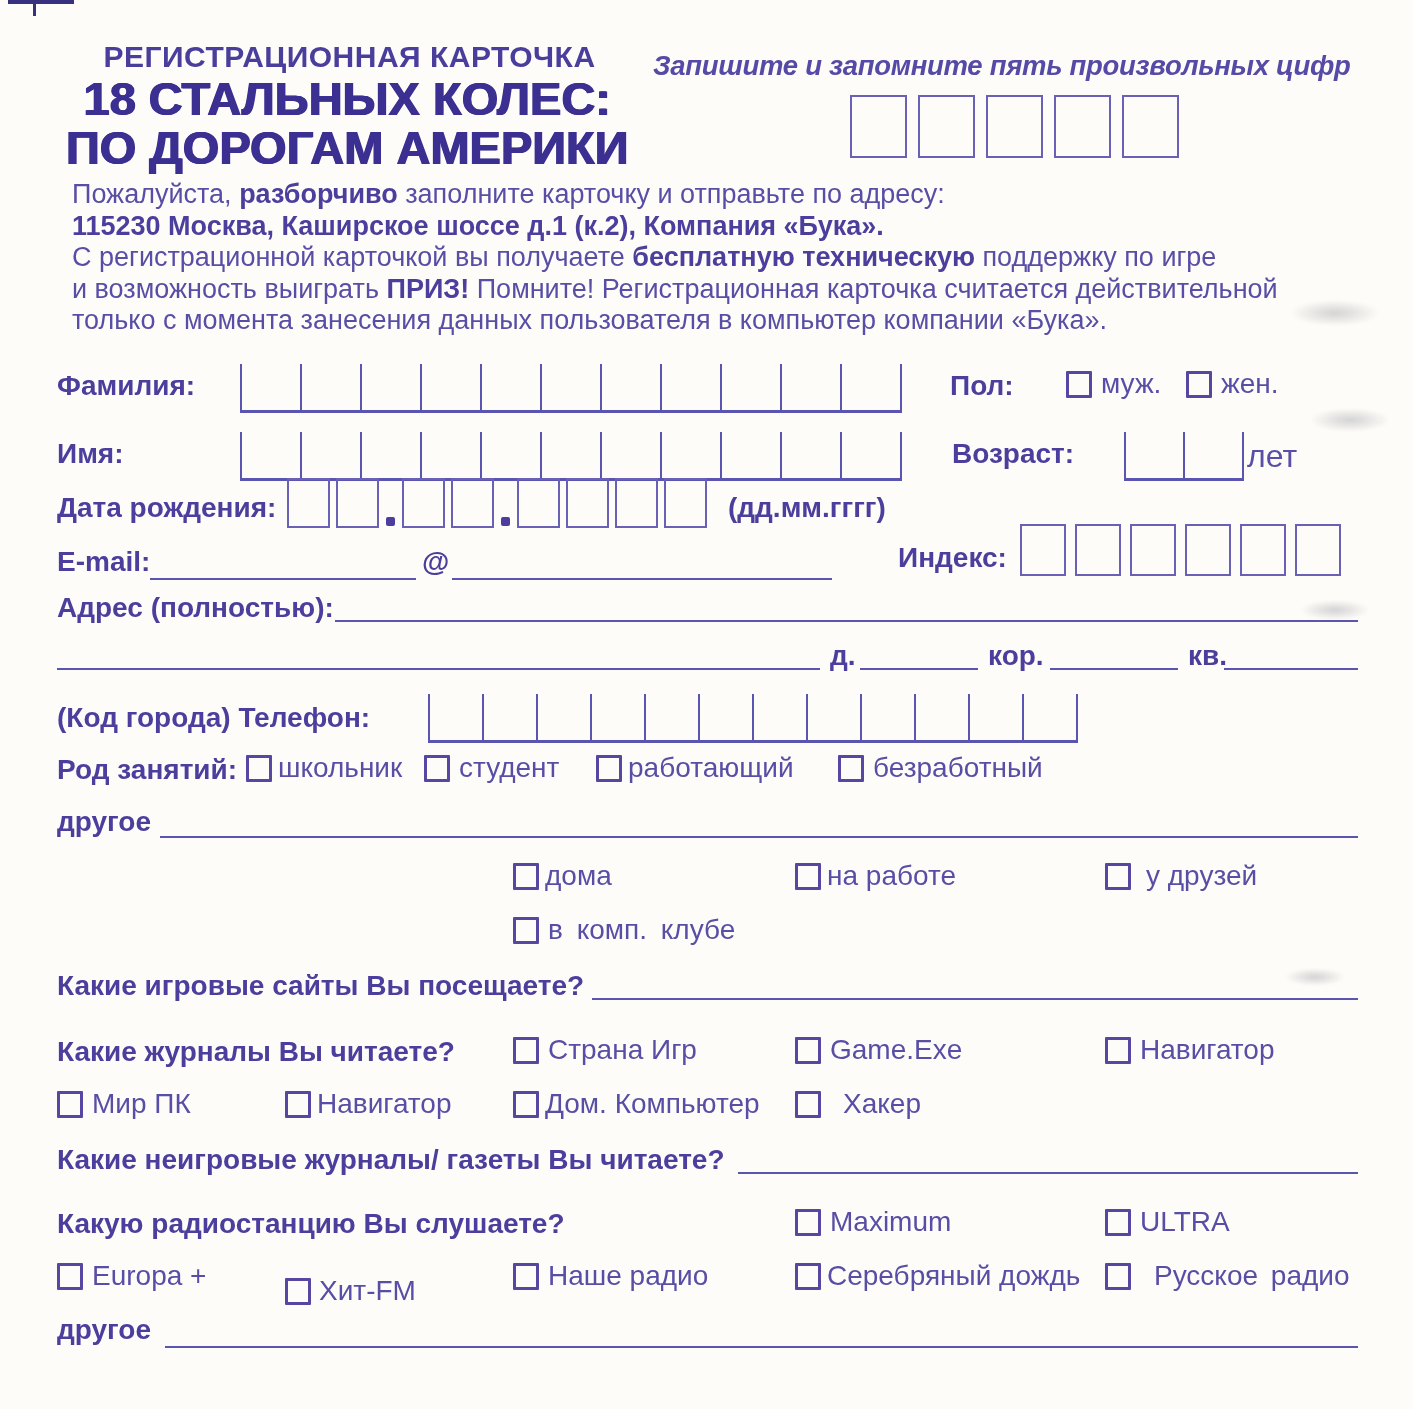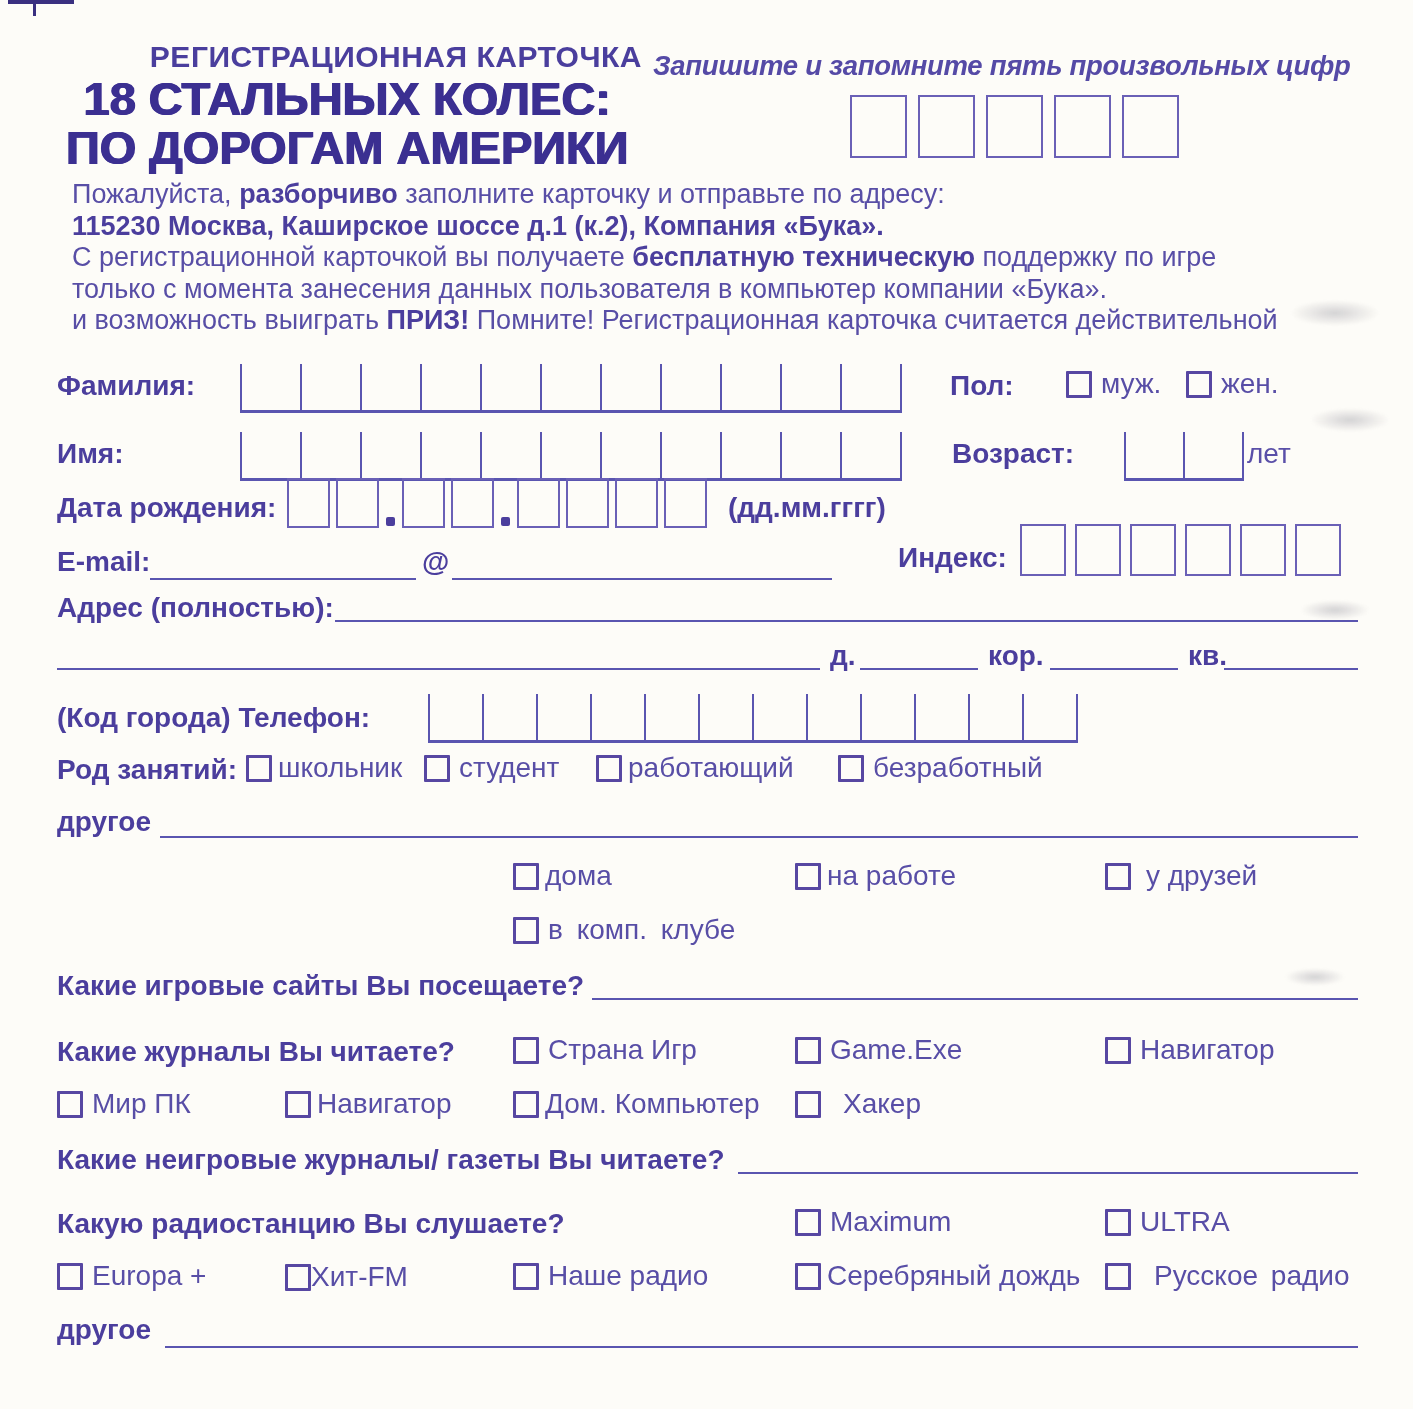--- a/index.html
+++ b/index.html
@@ -10,24 +10,24 @@
   html,body{margin:0;padding:0}
   body{
     width:1413px;height:1409px;position:relative;overflow:hidden;
     background:var(--background);
     font-family:"Liberation Sans",sans-serif;color:var(--ink);
   }
   .card{position:absolute;inset:0}
   .row{position:absolute;left:0;width:1413px;height:60px}
   .abs{position:absolute;white-space:nowrap}
   .lbl{font-weight:bold;color:var(--ink_bold);font-size:28px}
-  .txt{font-size:28px}
+  .txt{font-size:32px}
   
   .hdr-left{position:absolute;left:52px;top:40px;width:590px;text-align:center;color:var(--title)}
-  .hdr-small{font-size:30px;font-weight:bold;letter-spacing:.5px;text-align:right;padding-left:5px;color:#4a3e9d}
+  .hdr-small{font-size:30px;font-weight:bold;letter-spacing:.5px;text-align:center;padding-left:5px;color:#4a3e9d}
   .hdr-big{font-size:47px;font-weight:bold;line-height:49px;letter-spacing:0px;
            text-shadow:1px 0 0 currentColor,-.5px 0 0 currentColor;}
   .hint{position:absolute;left:653px;top:50px;font-size:27.5px;font-style:italic;font-weight:bold;color:#554aa6;letter-spacing:-.3px}
   
   .boxes{position:absolute;display:flex}
   .boxes .bx{display:block;border:2.5px solid var(--box_border);background:transparent}
   .bx-lg{width:57px;height:63px;margin-right:11px}
   .bx-dt{width:43px;height:50px;margin-right:6px;border-width:2.5px}
   .bx-ix{width:46px;height:52px;margin-right:9px}
   .dotsep{align-self:flex-end;width:9px;height:9px;background:var(--ink_bold);border-radius:2px;margin:0 7px 2px 1px}
@@ -67,22 +67,22 @@
     <span class="bx bx-lg"></span>
     <span class="bx bx-lg"></span>
     <span class="bx bx-lg"></span>
     <span class="bx bx-lg"></span>
   </div>
 
   <div class="intro">
     <div><span>Пожалуйста, </span><b>разборчиво</b><span> заполните карточку и отправьте по адресу:</span></div>
     <div><b>115230 Москва, Каширское шоссе д.1 (к.2), Компания «Бука».</b></div>
     <div><span>С регистрационной карточкой вы получаете </span><b>бесплатную техническую</b><span> поддержку по игре</span></div>
+    <div><span>и возможность выиграть </span><b>ПРИЗ!</b><span> Помните! Регистрационная карточка считается действительной</span></div>
     <div><span>только с момента занесения данных пользователя в компьютер компании «Бука».</span></div>
-    <div><span>и возможность выиграть </span><b>ПРИЗ!</b><span> Помните! Регистрационная карточка считается действительной</span></div>
   </div>
 
   <div class="row" style="top:362px">
     <span class="abs lbl" style="left:57px;top:8px">Фамилия:</span>
     <span class="comb" style="left:240px;top:2px">
       <i style="width:60px"></i>
         <i style="width:60px"></i>
         <i style="width:60px"></i>
         <i style="width:60px"></i>
         <i style="width:60px"></i>
@@ -298,21 +298,21 @@
       <span class="cb"></span>
       <span>ULTRA</span>
     </span>
   </div>
 
   <div class="row" style="top:1258px">
     <span class="opt" style="left:57px;top:2px">
       <span class="cb"></span>
       <span>Europa +</span>
     </span>
-    <span class="opt" style="left:285px;top:3px;gap:0">
+    <span class="opt" style="left:285px;top:17px;gap:8px">
       <span class="cb"></span>
       <span>Хит-FM</span>
     </span>
     <span class="opt" style="left:513px;top:2px">
       <span class="cb"></span>
       <span>Наше радио</span>
     </span>
     <span class="opt" style="left:795px;top:2px;gap:6px">
       <span class="cb"></span>
       <span>Серебряный дождь</span>

